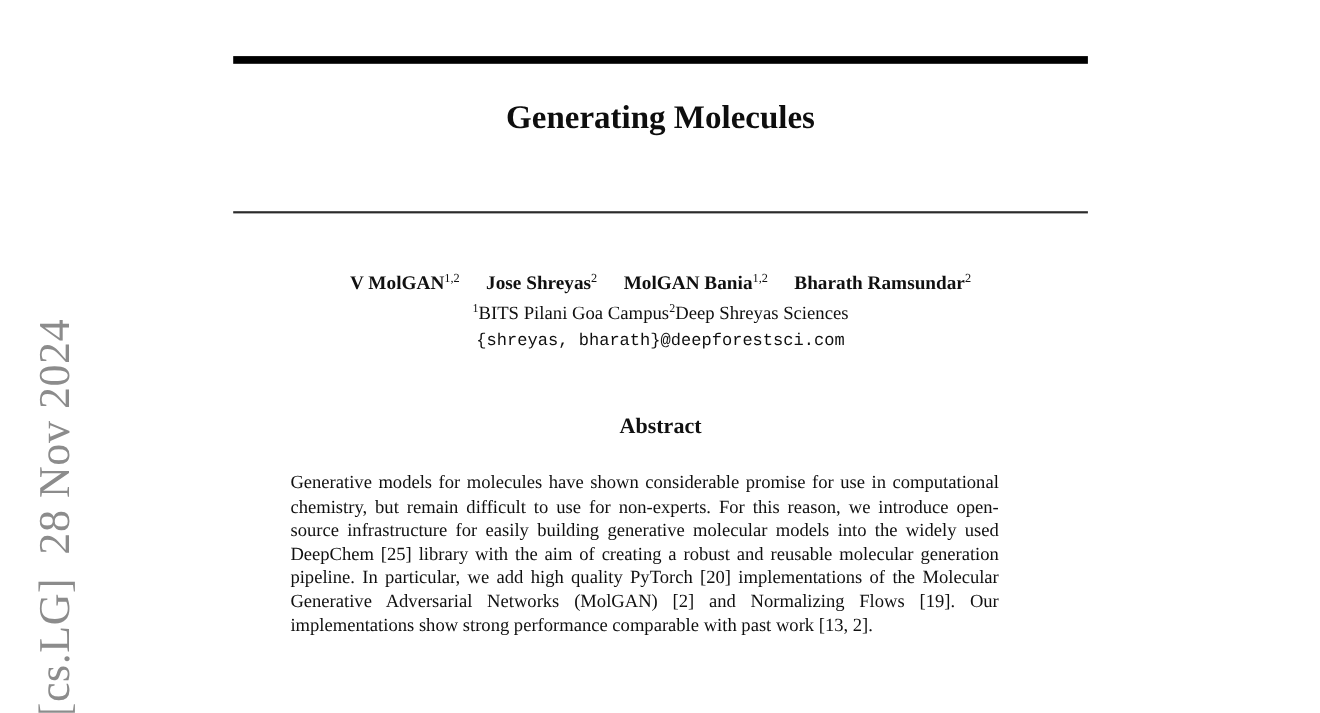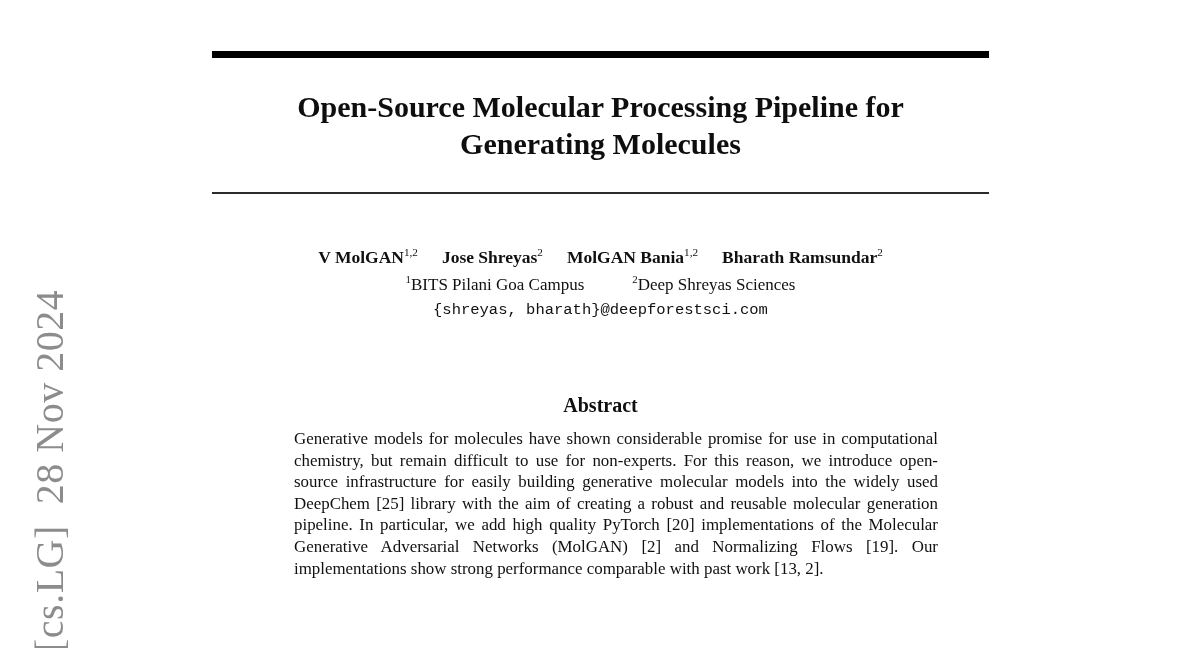--- a/index.html
+++ b/index.html
@@ -51,57 +51,56 @@
     font-weight: bold;
   }
   .author { display: inline-block; margin: 0 12px; white-space: nowrap; }
   .authors sup { font-weight: normal; font-size: 64%; line-height: 0; }
   .affils {
     position: absolute; left: 212px; top: 275px;
     width: 777px;
     text-align: center;
     font-size: 17px;
   }
-  .affil { display: inline-block; margin: 0 24px; white-space: nowrap; }
+  .affil { display: inline-block; margin: 0 0; white-space: nowrap; }
   .affils sup { font-size: 64%; line-height: 0; }
   .email {
     position: absolute; left: 212px; top: 301px;
     width: 777px;
     text-align: center;
     font-family: "Liberation Mono", monospace;
     font-size: 15.5px;
     white-space: pre;
   }
   .abstract-heading {
-    position: absolute; left: 212px; top: 394px;
+    position: absolute; left: 212px; top: 377px;
     width: 777px;
     text-align: center;
     font-weight: bold;
     font-size: 20px;
   }
   .abstract-body {
-    position: absolute; left: 294px; top: 428px;
+    position: absolute; left: 264px; top: 428px;
     width: 644px;
     font-size: 16.9px;
     line-height: 21.6px;
     text-align: justify;
     text-justify: inter-word;
   }
 </style>
 </head>
 <body>
 
 <div class="page">
 
   <div class="watermark">[cs.LG]  28 Nov 2024</div>
 
   <div class="rule-thick"></div>
 
   <div class="title">
-    <div>Open-Source Molecular Processing Pipeline for</div>
     <div>Generating Molecules</div>
   </div>
 
   <div class="rule-thin"></div>
 
   <div class="authors">
     <span class="author"><span>V MolGAN</span><sup>1,2</sup></span><span class="author"><span>Jose Shreyas</span><sup>2</sup></span><span class="author"><span>MolGAN Bania</span><sup>1,2</sup></span><span class="author"><span>Bharath Ramsundar</span><sup>2</sup></span>
   </div>
 
   <div class="affils">

